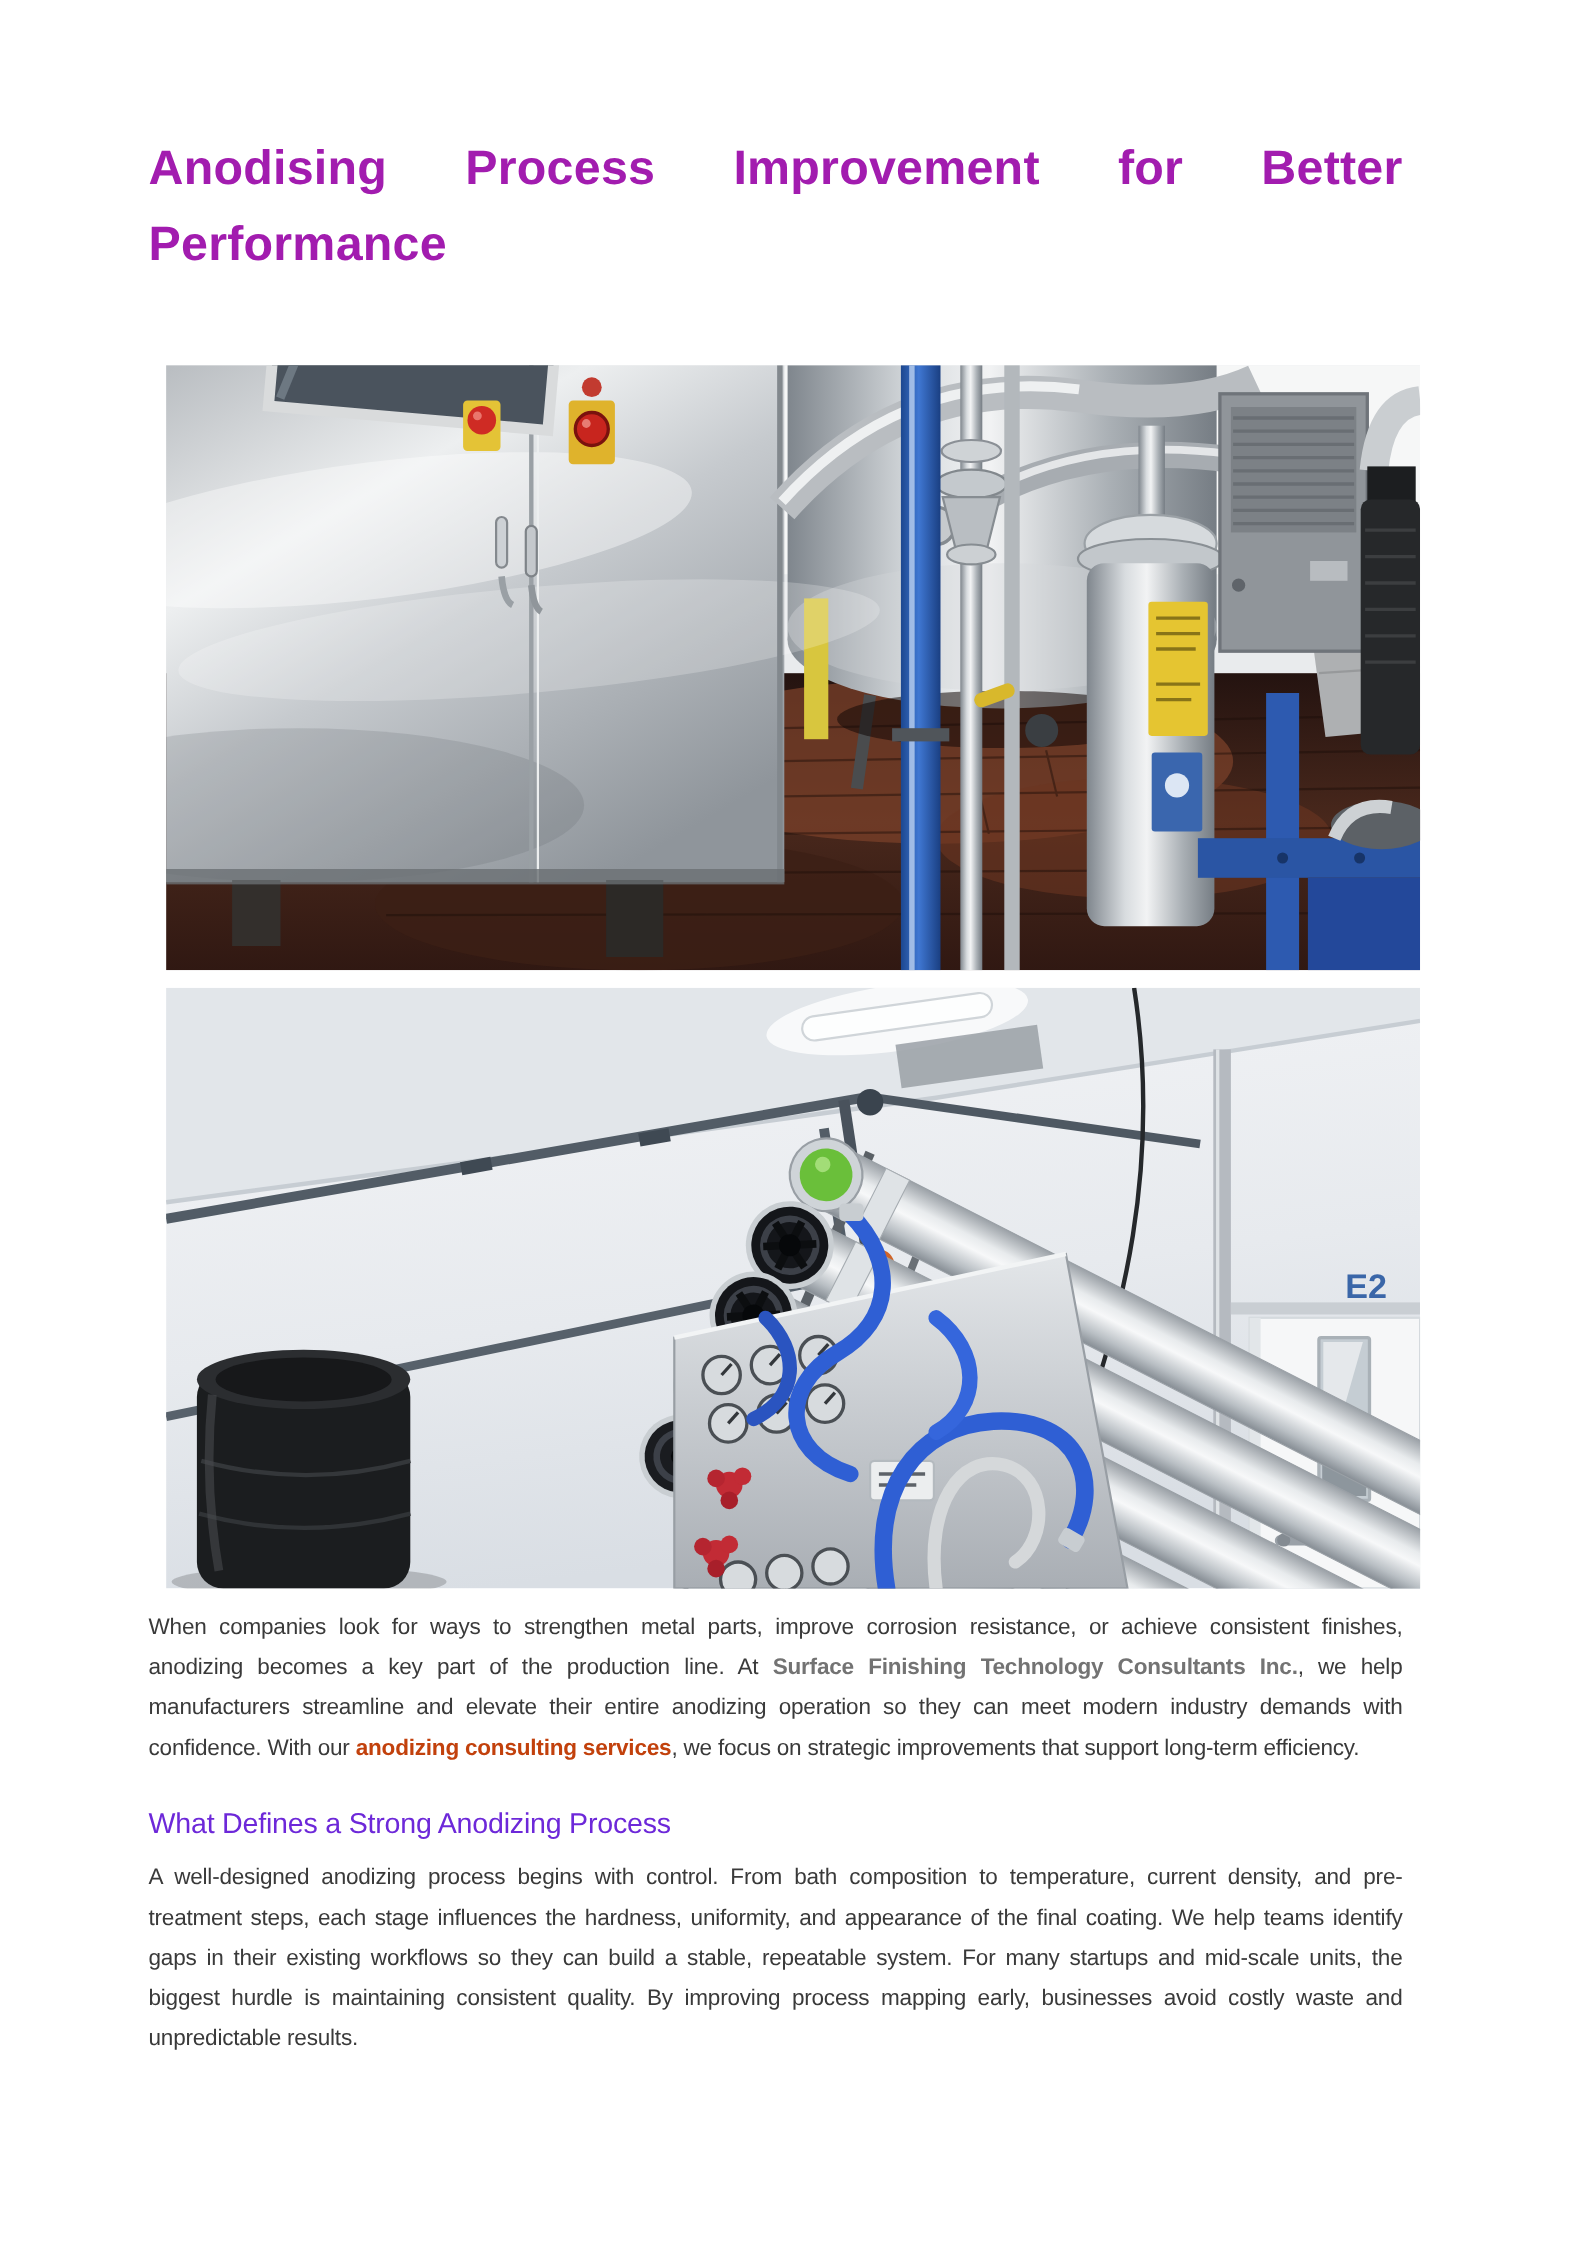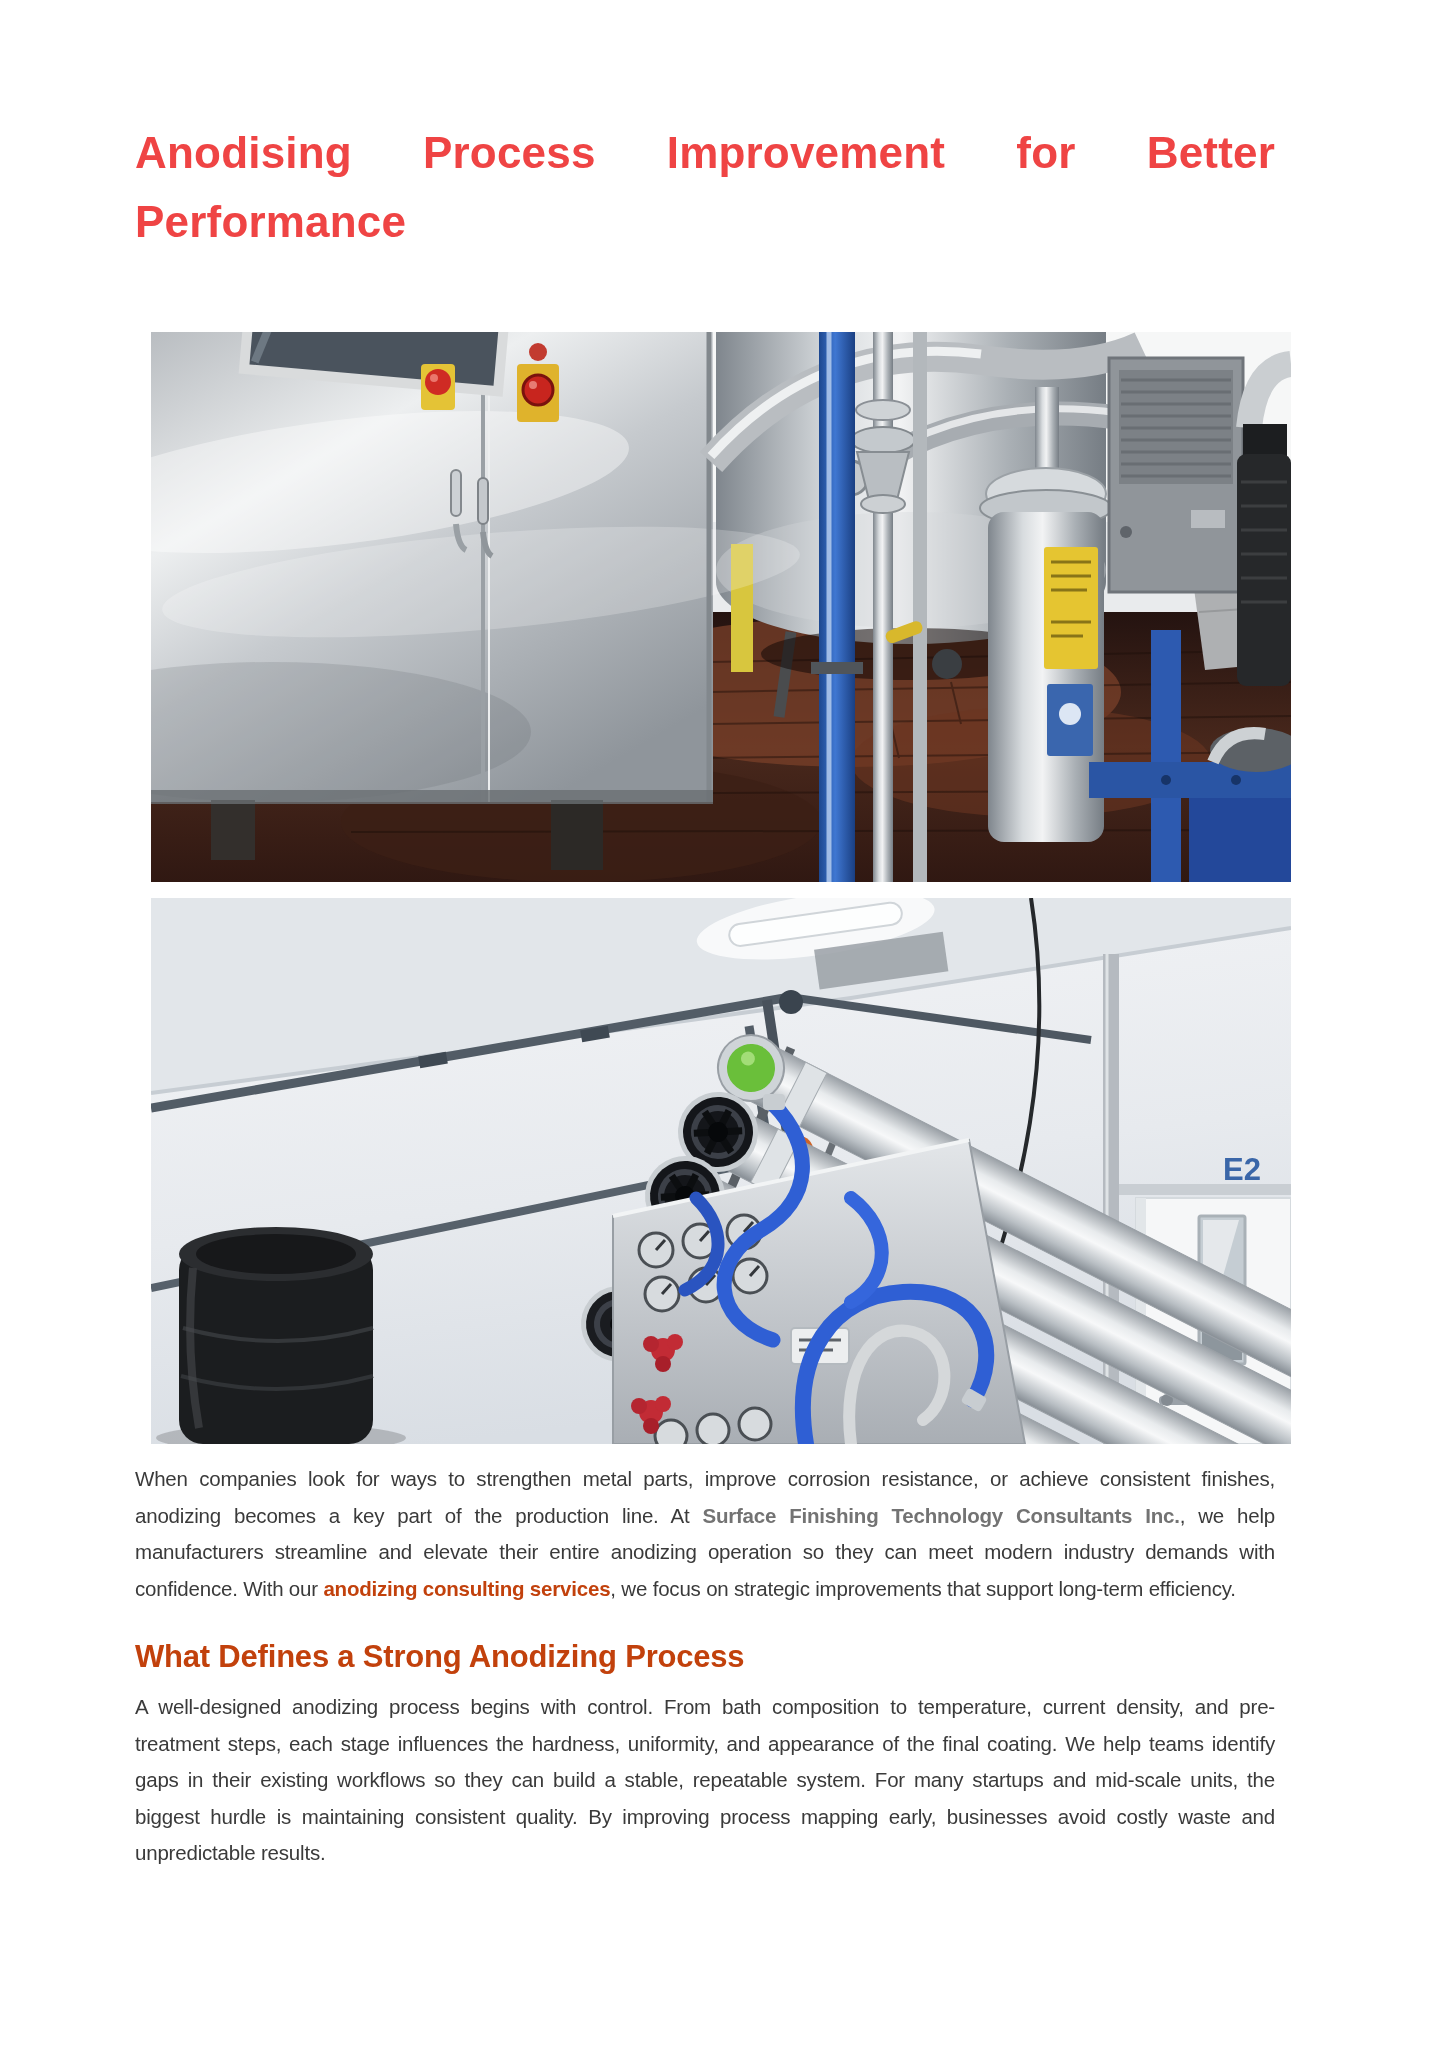--- a/index.html
+++ b/index.html
@@ -16,21 +16,21 @@
     position: absolute;
     left: 135px;
     top: 0;
     width: 1140px;
   }
   h1.doc-title {
     margin: 118px 0 0 0;
     font-size: 44px;
     line-height: 69px;
     font-weight: 700;
-    color: #ef4444;
+    color: #a21caf;
     letter-spacing: 0.2px;
   }
   .title-line { display: block; }
   .title-line.justified { text-align: justify; text-align-last: justify; }
   figure.photo { margin: 16px; padding: 0; font-size: 0; line-height: 0; }
   figure.photo.first { margin-top: 76px; }
   figure.photo svg { display: block; }
   p.body-par {
     font-size: 20.5px;
     line-height: 36.5px;
@@ -41,24 +41,24 @@
   }
   p.body-par .bold { font-weight: 700; color: #737373; }
   a.doc-link {
     color: #c2410c;
     font-weight: 600;
     text-decoration: none;
     cursor: pointer;
   }
   h2.section-heading {
     margin: 30px 0 0 0;
-    font-size: 31px;
+    font-size: 26px;
     line-height: 40px;
-    font-weight: 700;
-    color: #c2410c;
+    font-weight: 400;
+    color: #6d28d9;
     letter-spacing: -0.2px;
   }
   p.body-par.second { margin-top: 12px; }
 </style>
 </head>
 <body>
 
 <div class="page">
   <div class="content">
 

